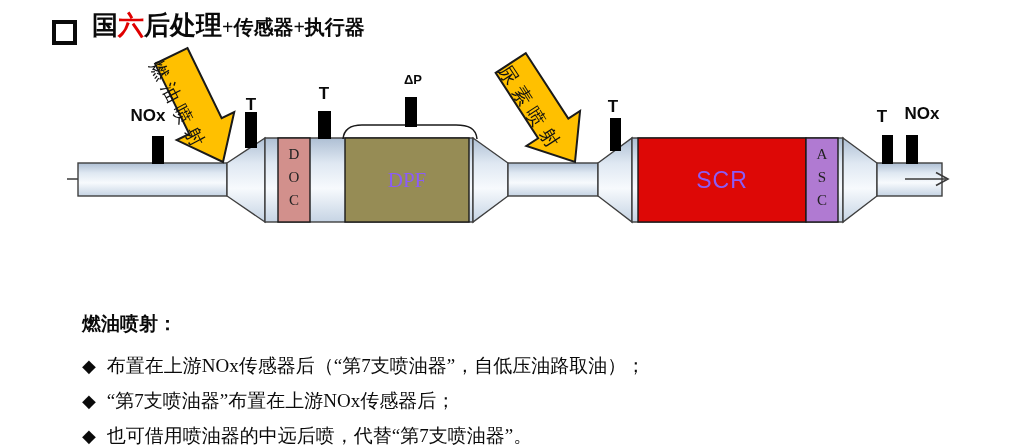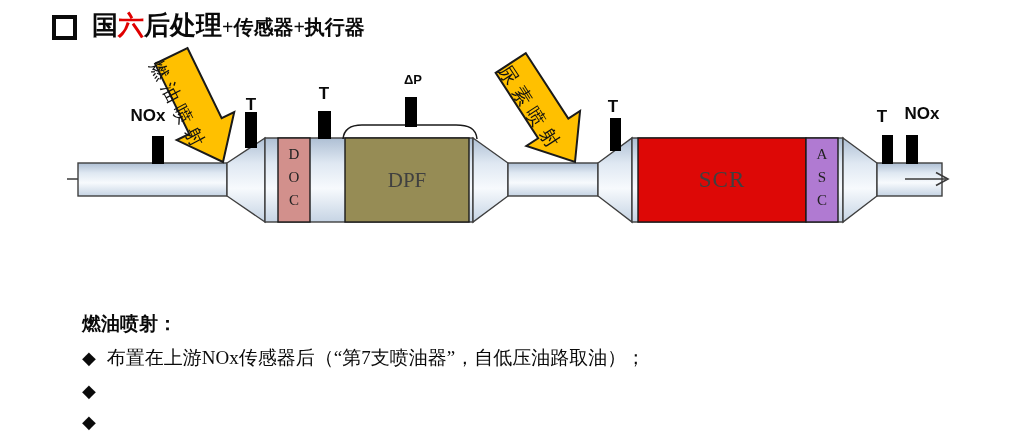--- a/index.html
+++ b/index.html
@@ -1,41 +1,41 @@
 <!DOCTYPE html>
 <html><head>
 <meta charset="utf-8">
 <style>
   html,body{margin:0;padding:0;background:#fff;}
   .stage{
     position:relative;width:1009px;height:448px;background:#ffffff;
     font-family:"Liberation Sans","DejaVu Sans",sans-serif;overflow:hidden;
   }
   
-  .title-row{position:absolute;left:52px;top:10px;display:flex;align-items:flex-start;}
+  .title-row{position:absolute;left:52px;top:10px;display:flex;align-items:flex-end;}
   .title-bullet{display:inline-block;width:17px;height:17px;border:4px solid #0a0a0a;margin-top:5px;margin-right:15px;}
   .title-text{font-family:"Liberation Serif","DejaVu Serif",serif;font-weight:bold;color:#0a0a0a;line-height:32px;white-space:nowrap;}
   .title-main{font-size:26px;}
   .title-red{color:#e00000;}
   .title-suffix{font-size:20px;}
   
   .diagram-svg{position:absolute;left:0;top:0;}
   .lbl{position:absolute;color:#0a0a0a;font-weight:bold;font-size:17px;text-align:center;white-space:nowrap;}
-  .comp-lbl{position:absolute;display:flex;align-items:center;justify-content:center;color:#404040;
+  .comp-lbl{position:absolute;display:flex;align-items:center;justify-content:center;color:#8b5cf6;
             font-family:"Liberation Serif","DejaVu Serif",serif;}
   .v-label{position:absolute;writing-mode:vertical-lr;text-orientation:upright;
            font-family:"Liberation Serif","DejaVu Serif",serif;font-size:15px;letter-spacing:7px;color:#222;}
   .arrow-text{position:absolute;transform-origin:0 0;font-family:"Liberation Serif","DejaVu Serif",serif;
               font-size:19px;letter-spacing:6px;color:#111;white-space:nowrap;}
   .fuel-text{left:166px;top:56px;transform:rotate(62deg);}
   .urea-text{left:514px;top:60px;transform:rotate(57deg);}
   
   .notes{position:absolute;left:82px;top:311px;font-family:"Liberation Serif","DejaVu Serif",serif;
          color:#0a0a0a;font-size:19px;}
-  .notes-heading{font-weight:bold;margin:0 0 8px 0;}
+  .notes-heading{font-weight:bold;margin:0 0 16px 0;}
   .note-line{display:flex;align-items:baseline;margin:0 0 9px 0;}
   .note-diamond{font-size:18px;margin-right:11px;}
 </style>
 </head>
 <body>
 
 <div class="stage">
 
   <div class="title-row">
     <span class="title-bullet"></span>
@@ -102,30 +102,32 @@
   <div class="lbl" style="left:392px;top:72px;width:42px;font-size:13px;">ΔP</div>
   <div class="lbl" style="left:600px;top:97px;width:26px;">T</div>
   <div class="lbl" style="left:870px;top:107px;width:24px;">T</div>
   <div class="lbl" style="left:897px;top:104px;width:50px;">NOx</div>
 
   <div class="arrow-text fuel-text">燃油喷射</div>
   <div class="arrow-text urea-text">尿素喷射</div>
 
   <div class="v-label" style="left:285px;top:146px;">DOC</div>
   <div class="comp-lbl" style="left:345px;top:138px;width:124px;height:84px;font-size:21px;">DPF</div>
-  <div class="comp-lbl" style="left:638px;top:138px;width:168px;height:84px;font-size:23px;font-family:Liberation Serif, serif;letter-spacing:1px;">SCR</div>
+  <div class="comp-lbl" style="left:638px;top:138px;width:168px;height:84px;font-size:23px;font-family:Liberation Sans, sans-serif;letter-spacing:1px;">SCR</div>
   <div class="v-label" style="left:813px;top:146px;">ASC</div>
 
   <div class="notes">
     <p class="notes-heading">燃油喷射：</p>
     <div class="note-line">
       <span class="note-diamond">◆</span>
       <span>布置在上游NOx传感器后（“第7支喷油器”，自低压油路取油）；</span>
     </div>
     <div class="note-line">
       <span class="note-diamond">◆</span>
+      <span>“第7支喷油器”布置在上游NOx传感器后；</span>
     </div>
     <div class="note-line">
       <span class="note-diamond">◆</span>
+      <span>也可借用喷油器的中远后喷，代替“第7支喷油器”。</span>
     </div>
   </div>
 
 </div>
 
 </body></html>

